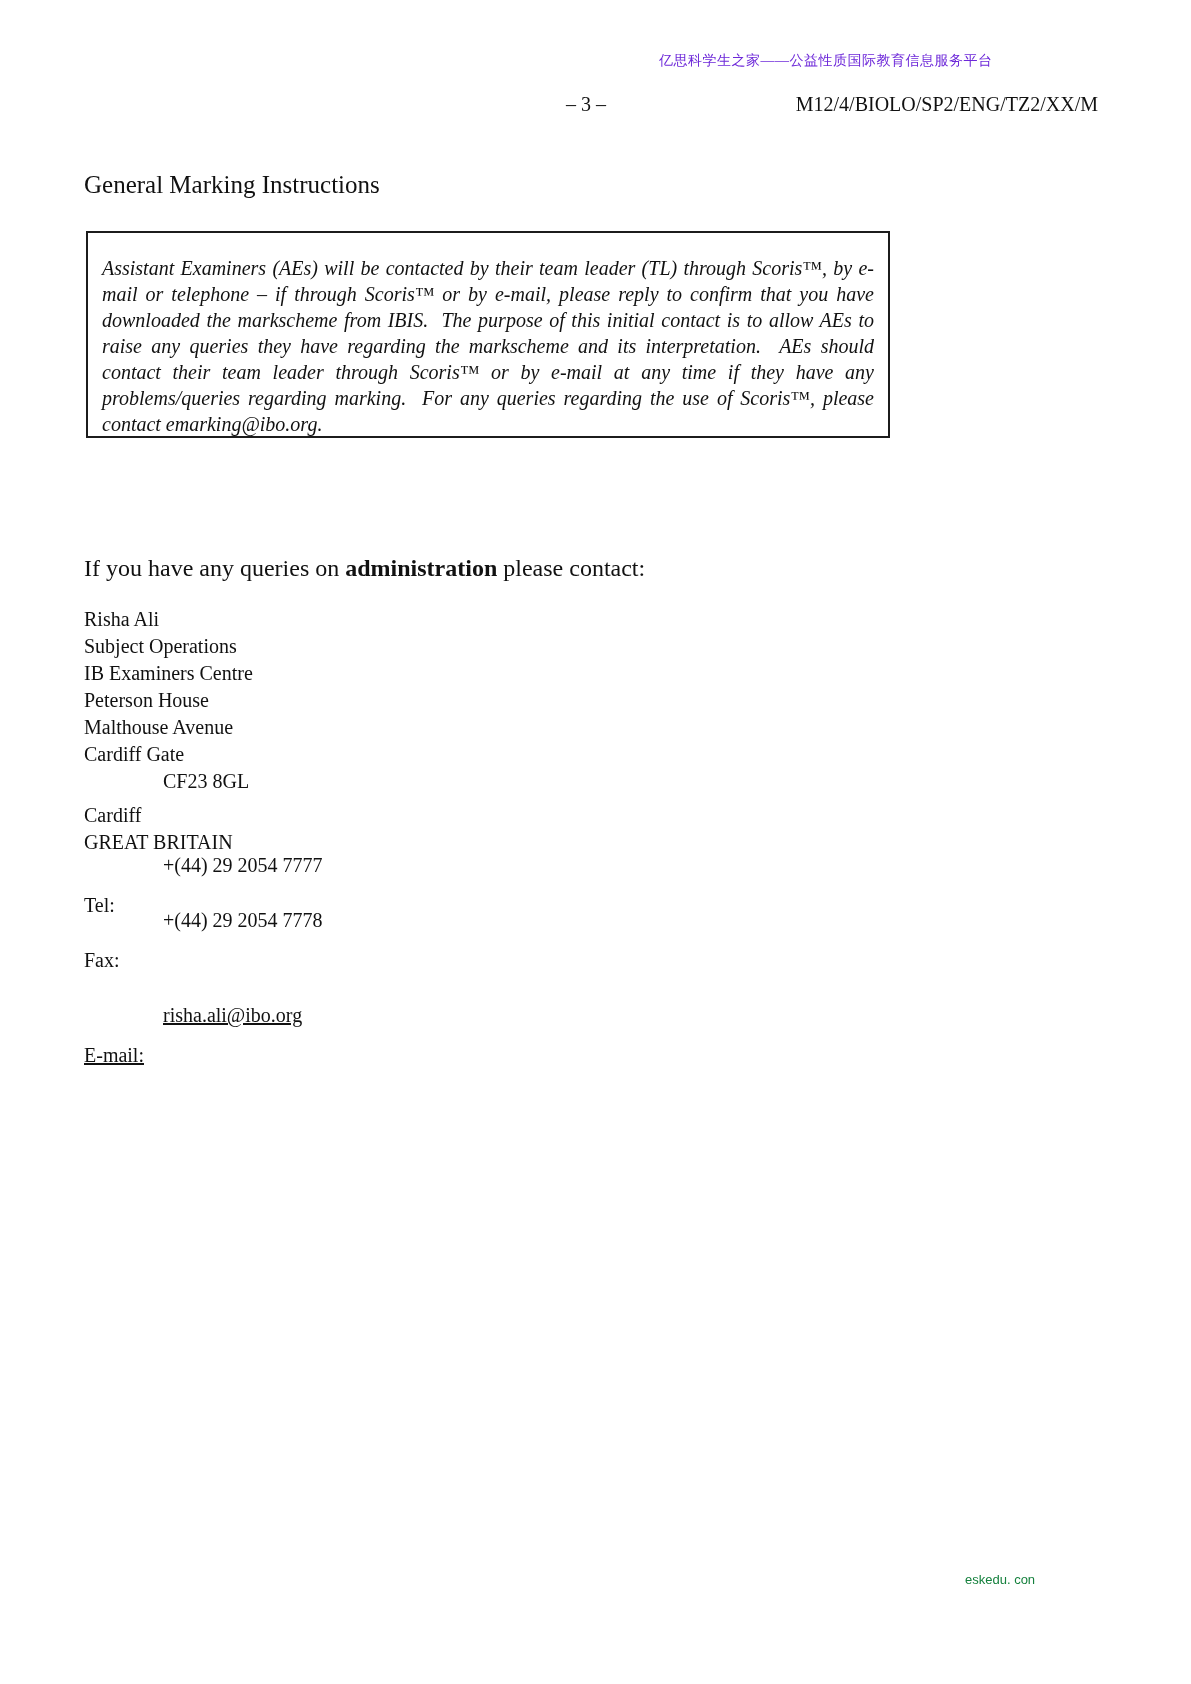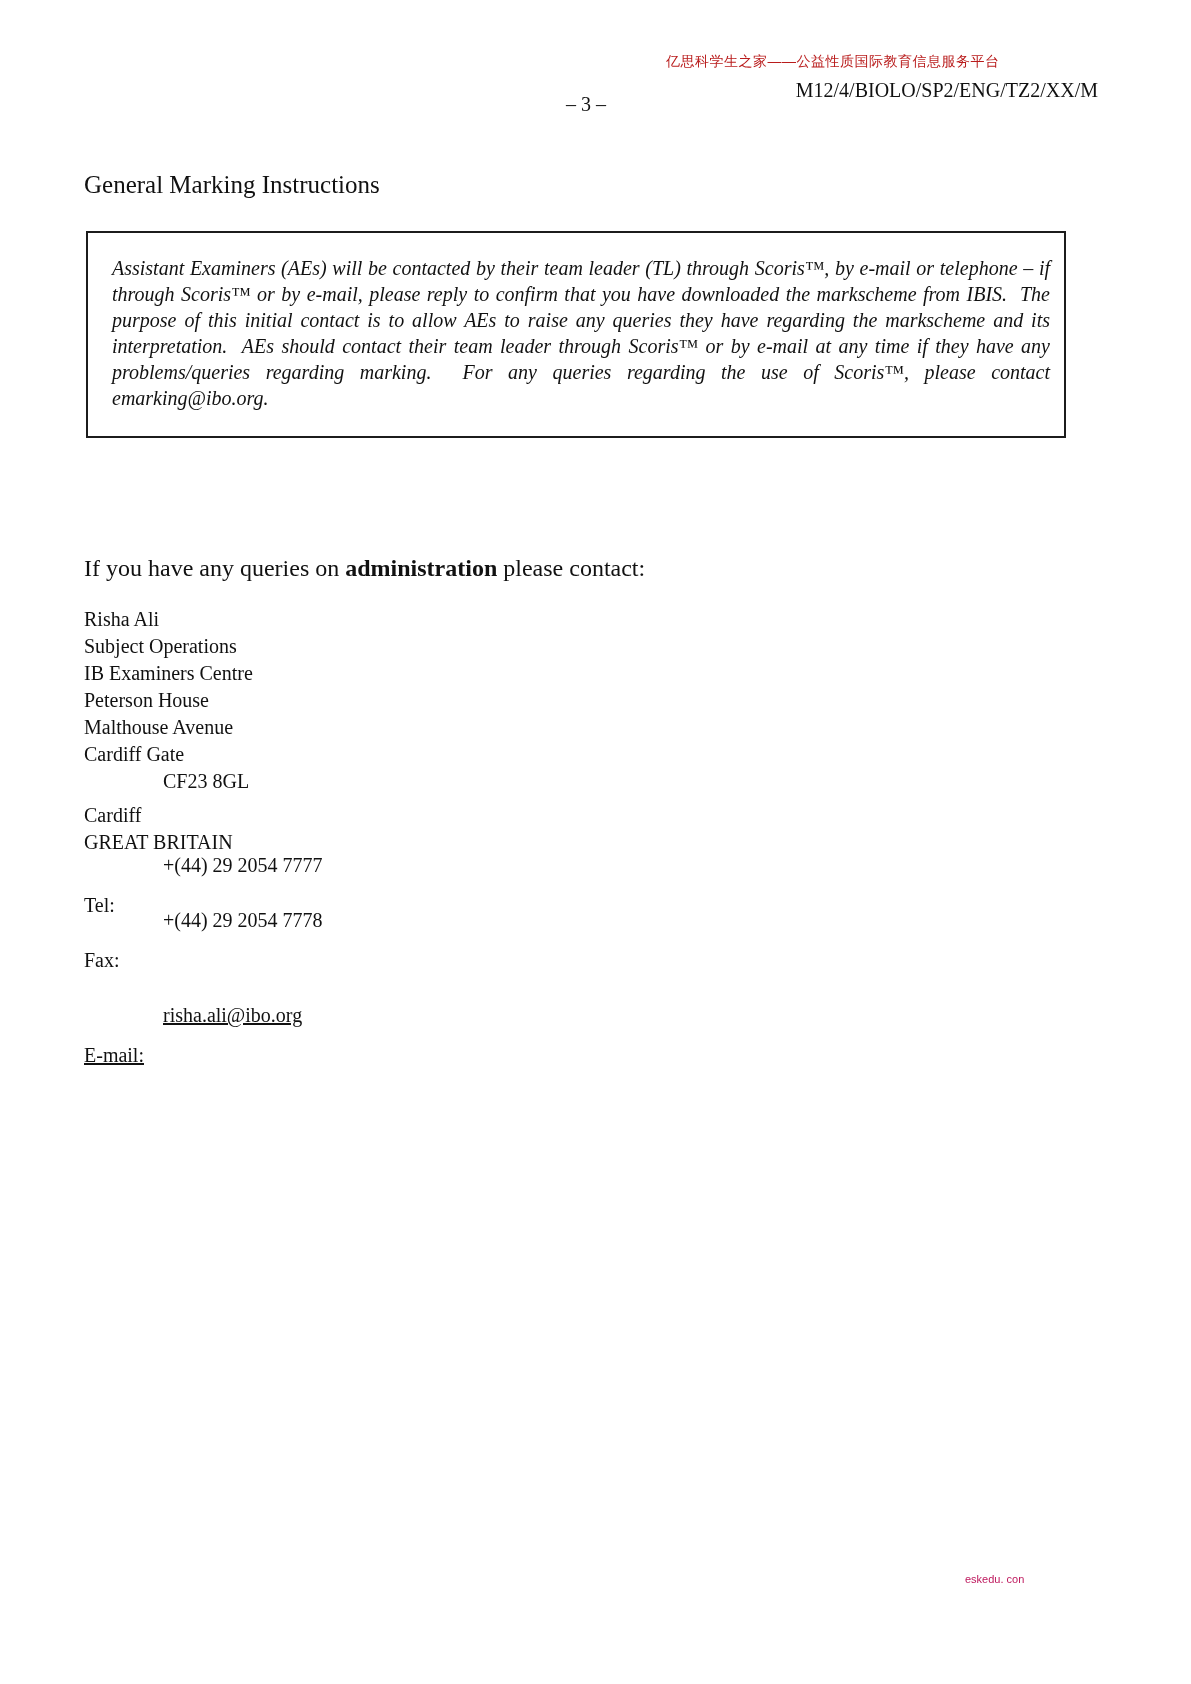--- a/index.html
+++ b/index.html
@@ -7,45 +7,43 @@
     position:relative;
     width:1191px;height:1684px;
     margin:0 auto;
     background:#ffffff;
     font-family:"Liberation Serif", serif;
     color:#111;
     overflow:hidden;
   }
   .cn-watermark{
     position:absolute;left:659px;top:52px;
-    font-family:Liberation Sans, sans-serif;
+    font-family:Liberation Serif, serif;
     font-size:14px;line-height:18px;
-    color:#b91c1c;
+    color:#6d28d9;
     letter-spacing:0.5px;
-    margin-left:7px;
   }
   .page-number{
     position:absolute;left:566px;top:92px;
     font-size:20px;line-height:24px;
   }
   .paper-code{
-    position:absolute;right:93px;top:78px;
+    position:absolute;right:93px;top:92px;
     font-size:20px;line-height:24px;text-align:center;
   }
   .page-title{
     position:absolute;left:84px;top:170px;
     font-size:25px;line-height:30px;
     font-weight:normal;
   }
   .notice-box{
     position:absolute;left:86px;top:231px;
-    width:980px;height:207px;
+    width:804px;height:207px;
     border:2px solid #1c1c1c;
     box-sizing:border-box;
-    padding-left:10px;
   }
   .notice-text{
     margin:22px 14px 0 14px;
     font-style:italic;
     font-size:20px;line-height:26px;
     text-align:justify;
     white-space:pre-wrap;
   }
   .contact-intro{
     position:absolute;left:84px;top:555px;
@@ -63,22 +61,22 @@
     font-size:20px;line-height:26px;
     display:flex;
   }
   .contact-row .lbl{width:79px;flex:0 0 79px;margin-top:40px;}
   .row-tel{top:852px;}
   .row-fax{top:907px;justify-content:space-between;}
   .row-email{top:1002px;text-decoration:underline;}
   .footer-watermark{
     position:absolute;left:965px;top:1570px;
     font-family:"Liberation Sans", sans-serif;
-    font-size:11px;line-height:19px;
-    color:#be185d;
+    font-size:13px;line-height:19px;
+    color:#15803d;
   }
 </style>
 </head>
 <body>
 
 <div class="page">
 
   <div class="cn-watermark">亿思科学生之家——公益性质国际教育信息服务平台</div>
 
   <div class="page-number">– 3 –</div>

